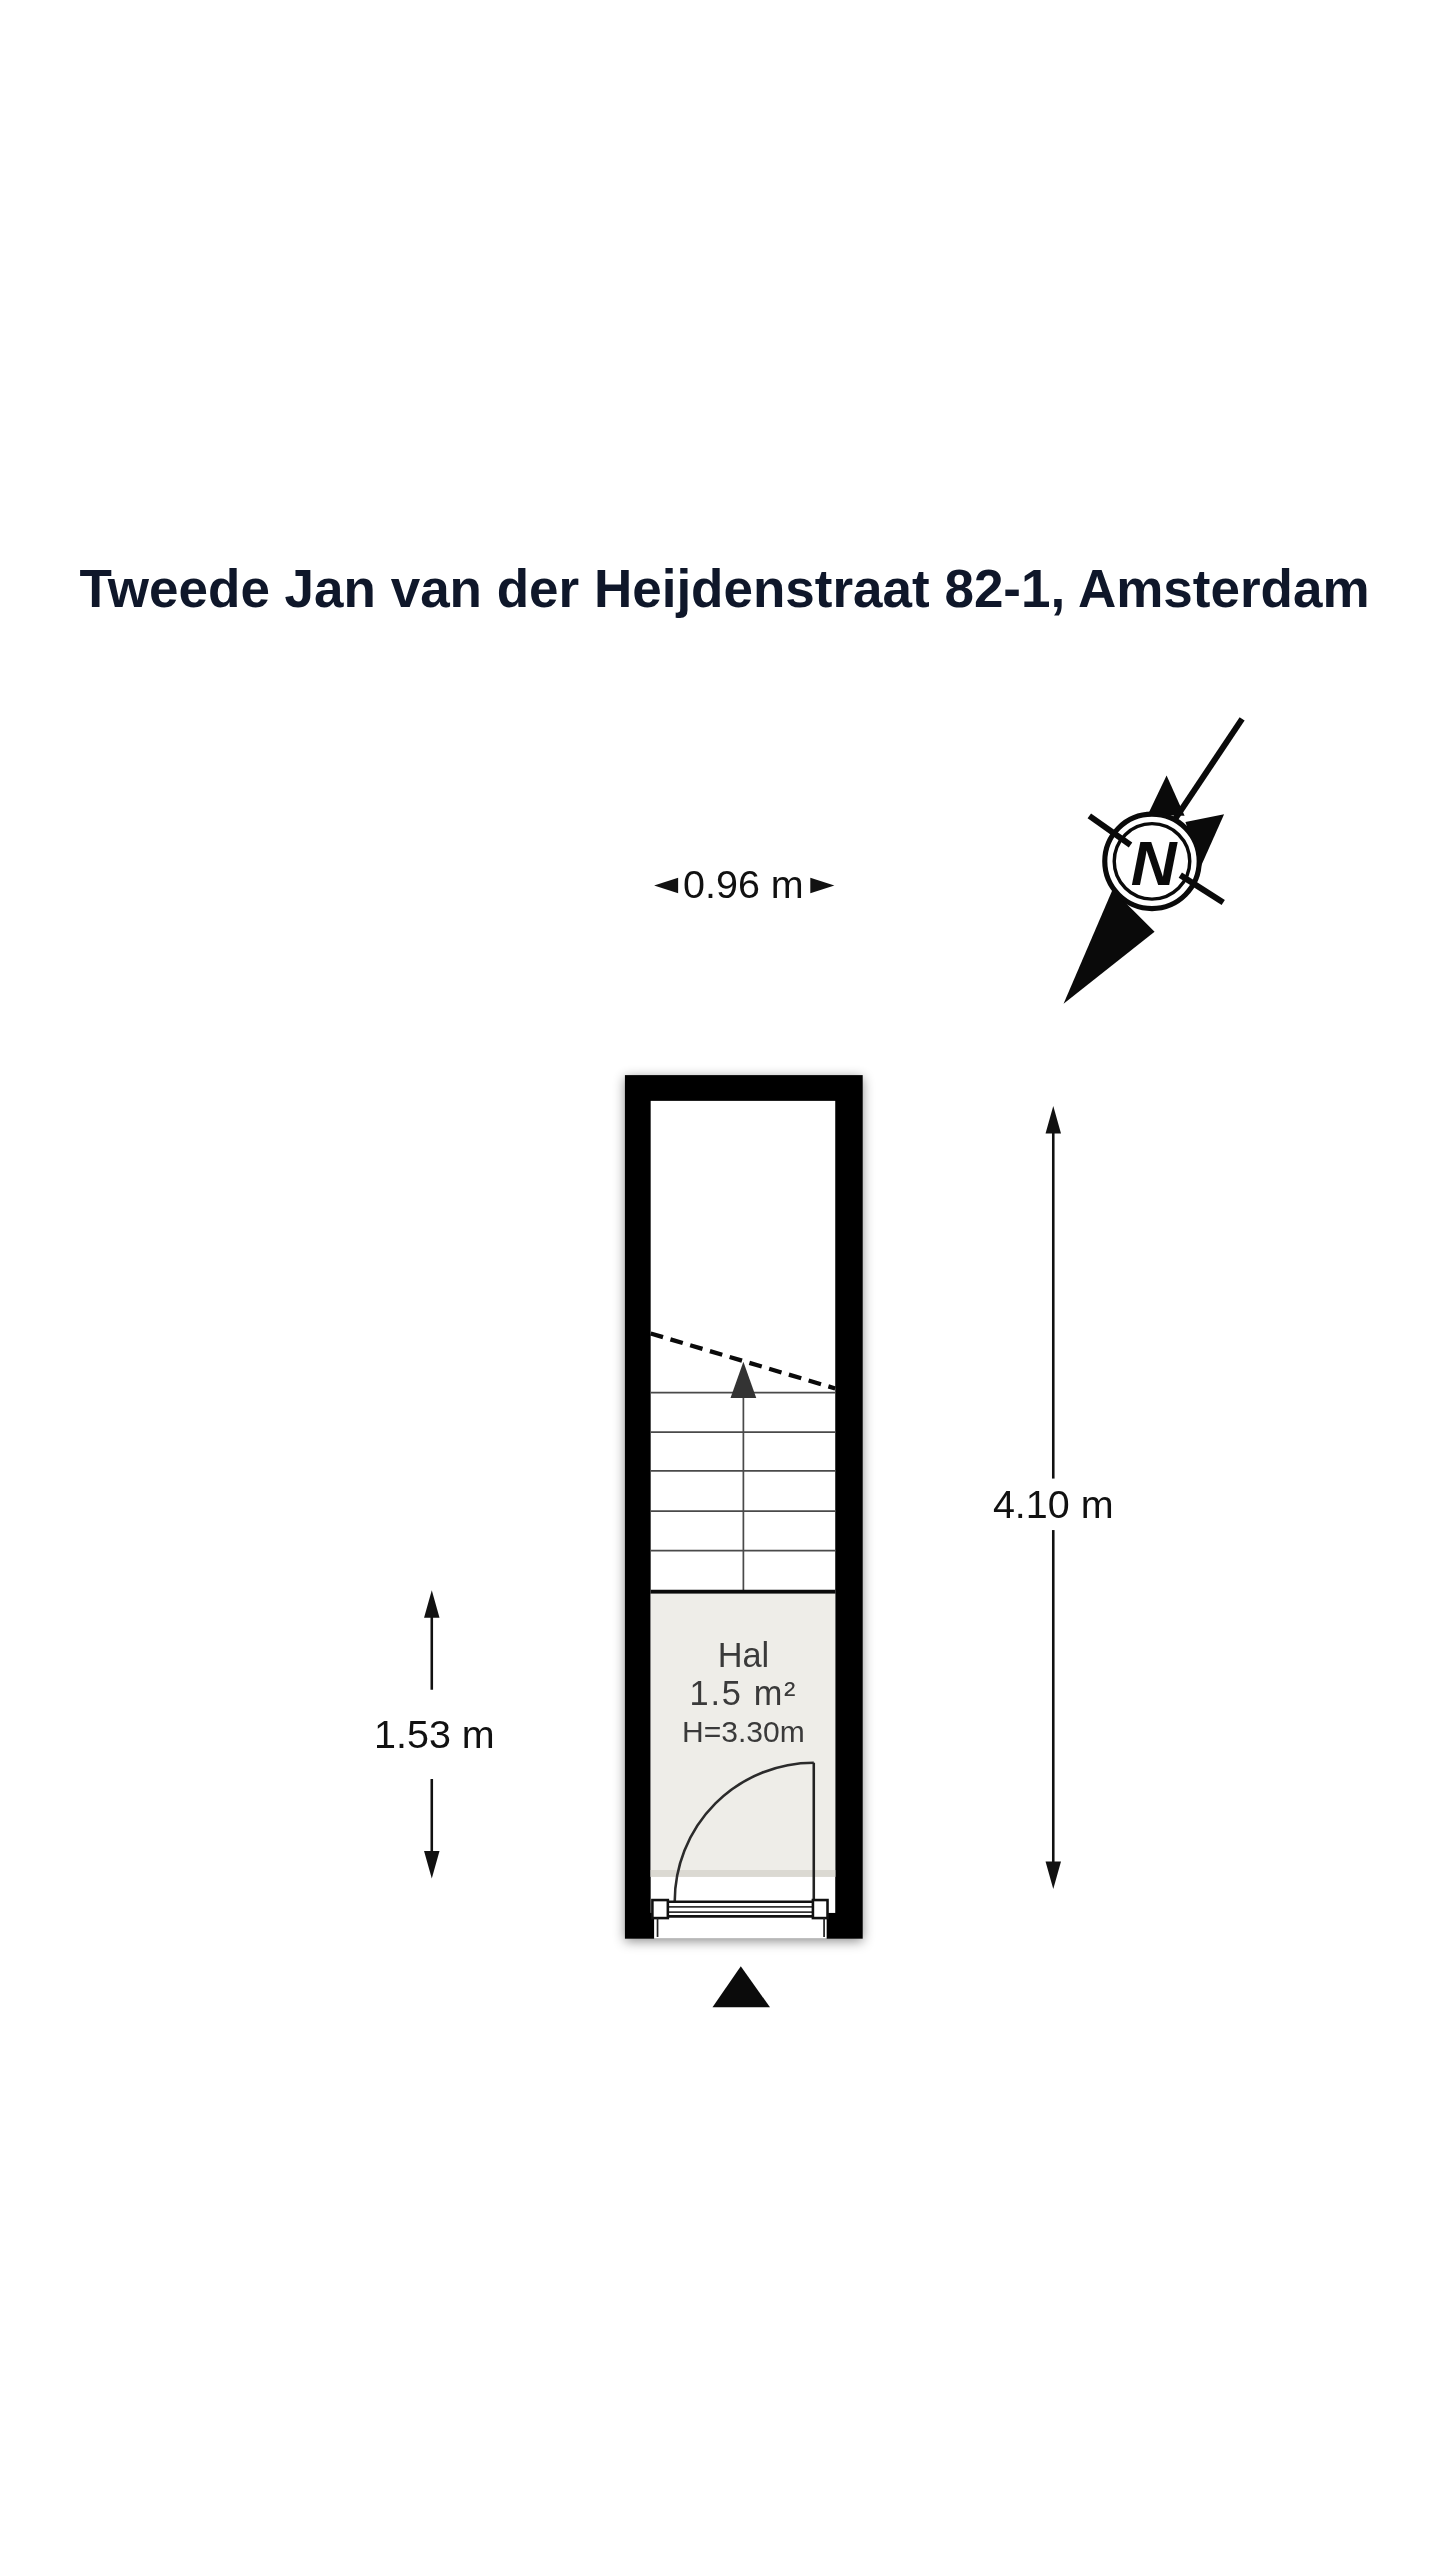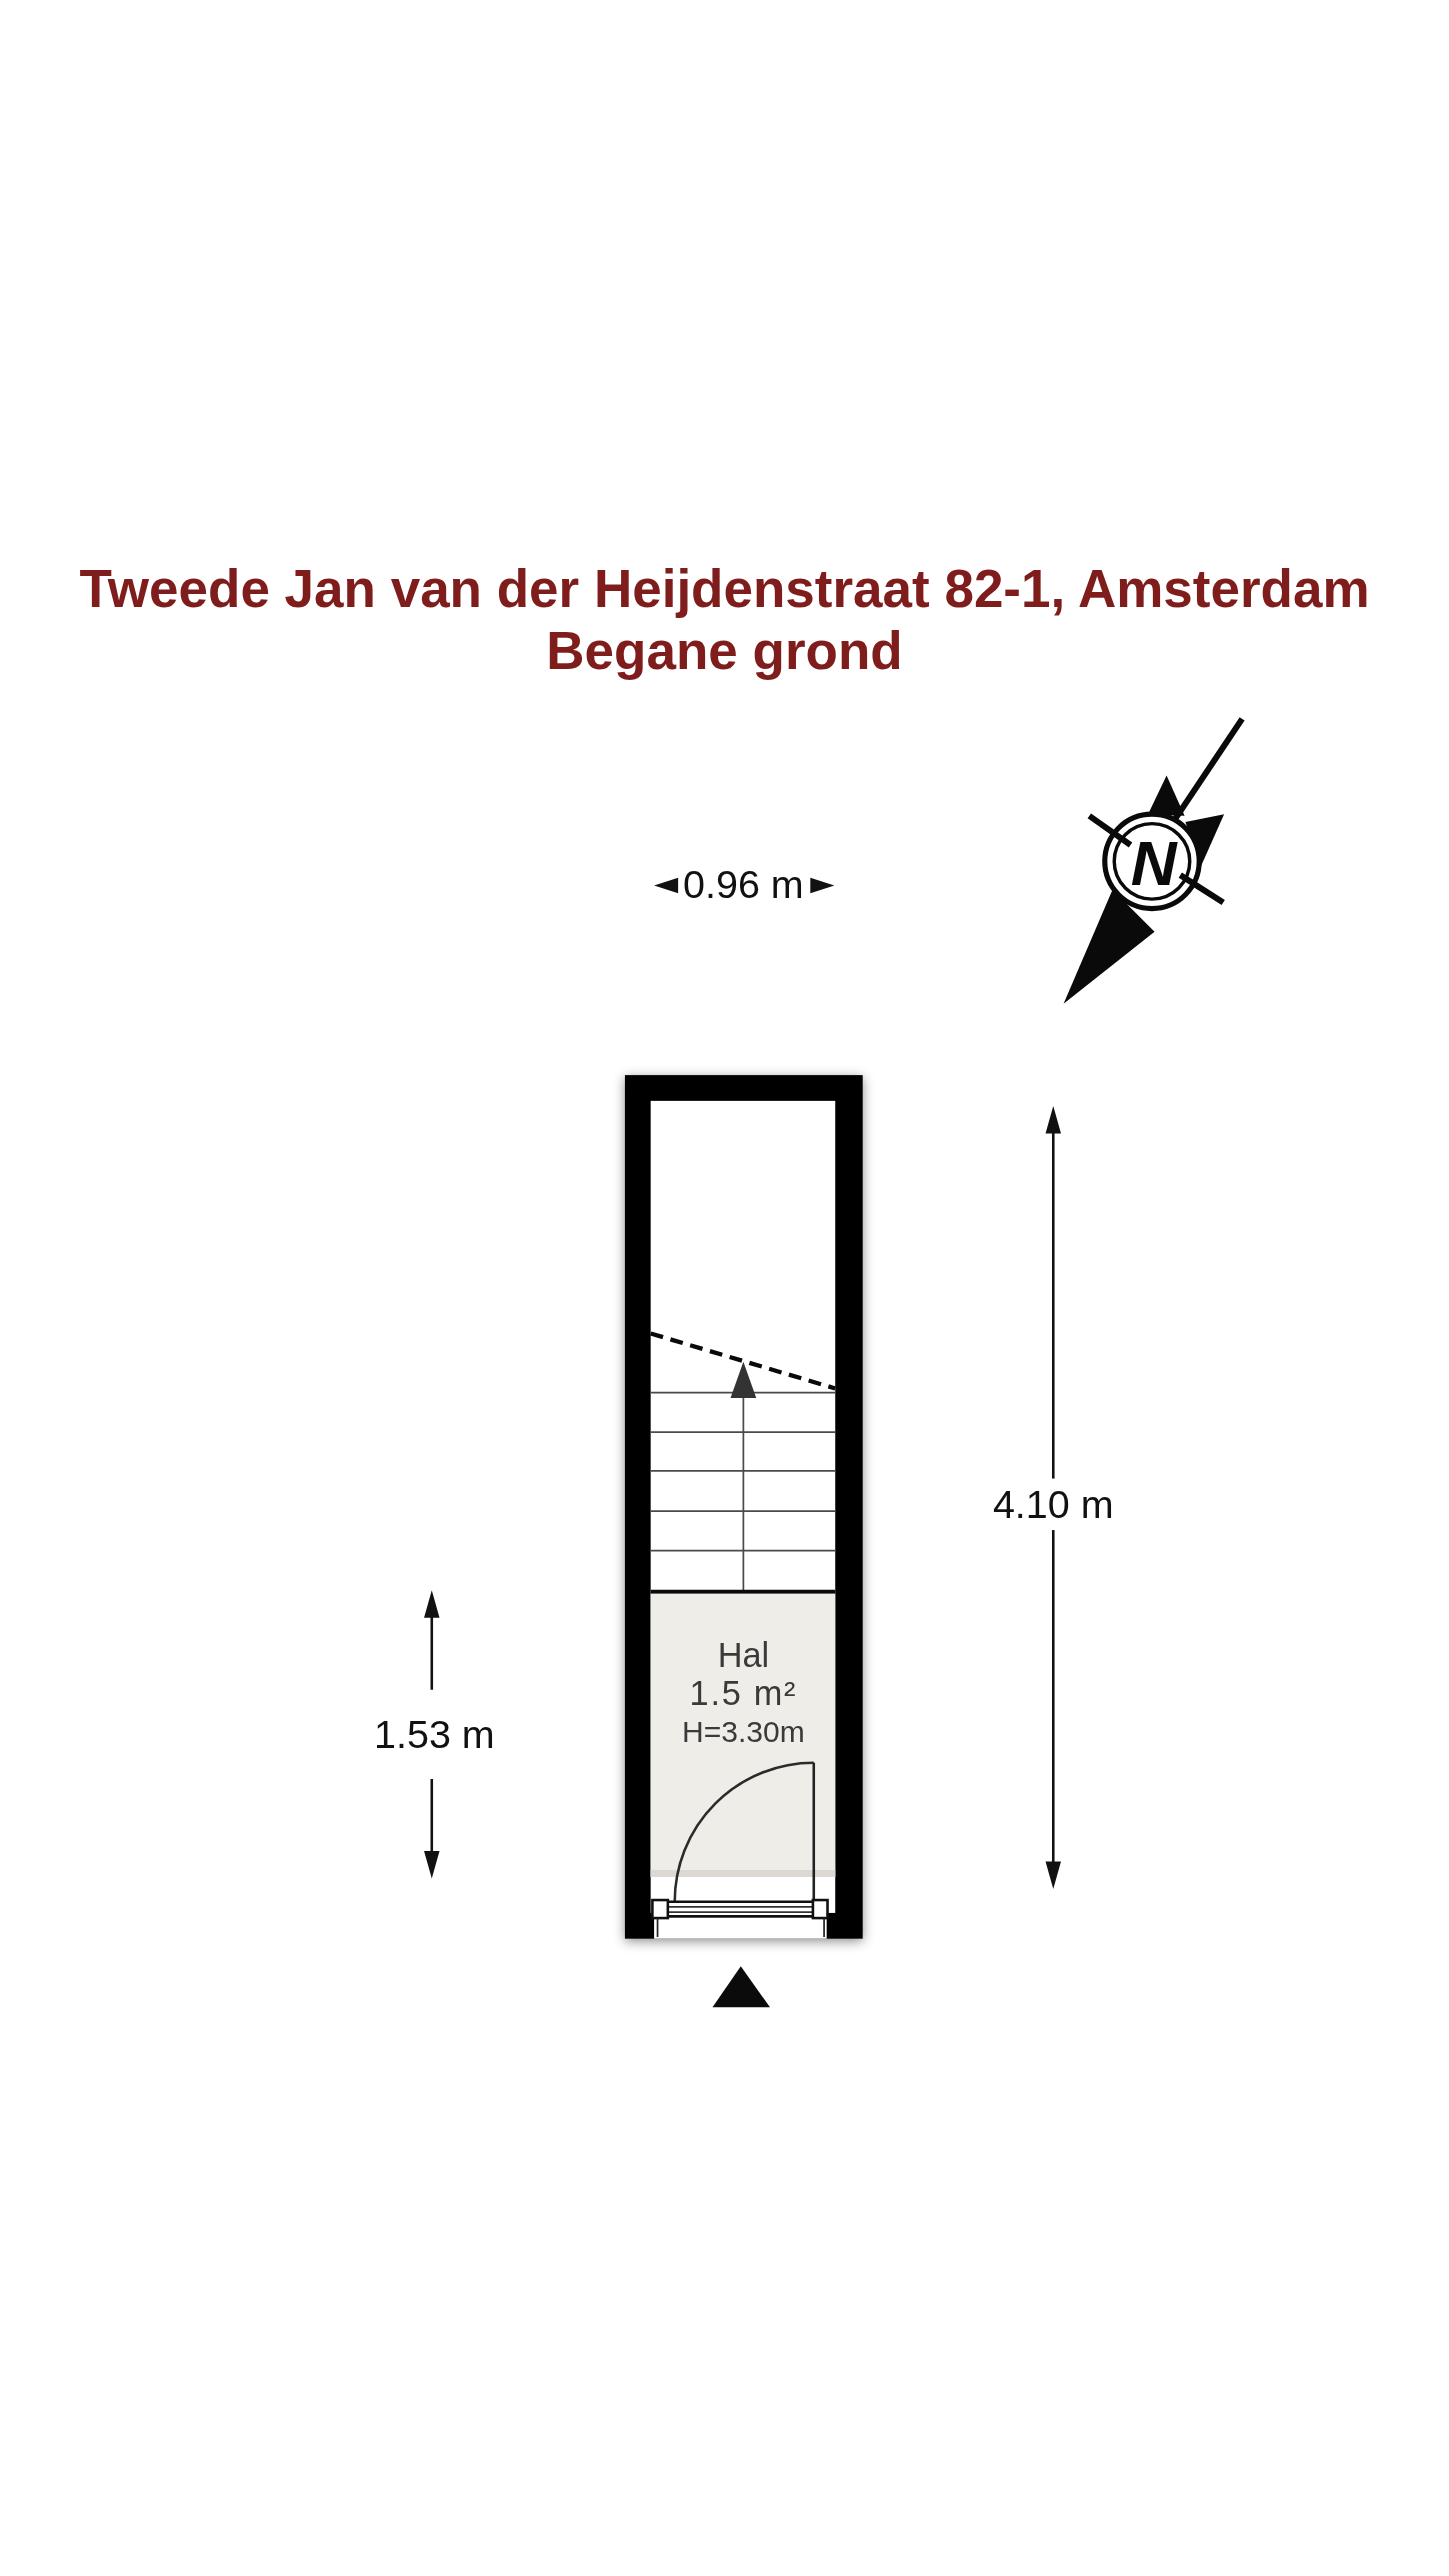--- a/index.html
+++ b/index.html
@@ -17,21 +17,21 @@
   }
   .title-block {
     position: absolute;
     top: 558px;
     left: 0;
     width: 1449px;
     text-align: center;
     font-weight: bold;
     font-size: 53px;
     line-height: 62px;
-    color: #7f1d1d;
+    color: #0f172a;
     letter-spacing: 0px;
   }
   svg.drawing {
     position: absolute;
     top: 0;
     left: 0;
   }
   .dim-text {
     font-family: "Liberation Sans", sans-serif;
     font-size: 46px;
@@ -61,21 +61,20 @@
     fill: #0a0a0a;
   }
 </style>
 </head>
 <body>
 
 <div class="page">
 
   <div class="title-block">
     <div>Tweede Jan van der Heijdenstraat 82-1, Amsterdam</div>
-    <div>Begane grond</div>
   </div>
 
   <svg class="drawing" width="1449" height="2576" viewBox="0 0 1688 3000">
 
     <defs>
       <filter id="softshadow" x="-10%" y="-10%" width="120%" height="120%">
         <feDropShadow dx="0" dy="3" stdDeviation="7" flood-color="#000000" flood-opacity="0.45"></feDropShadow>
       </filter>
     </defs>
 

